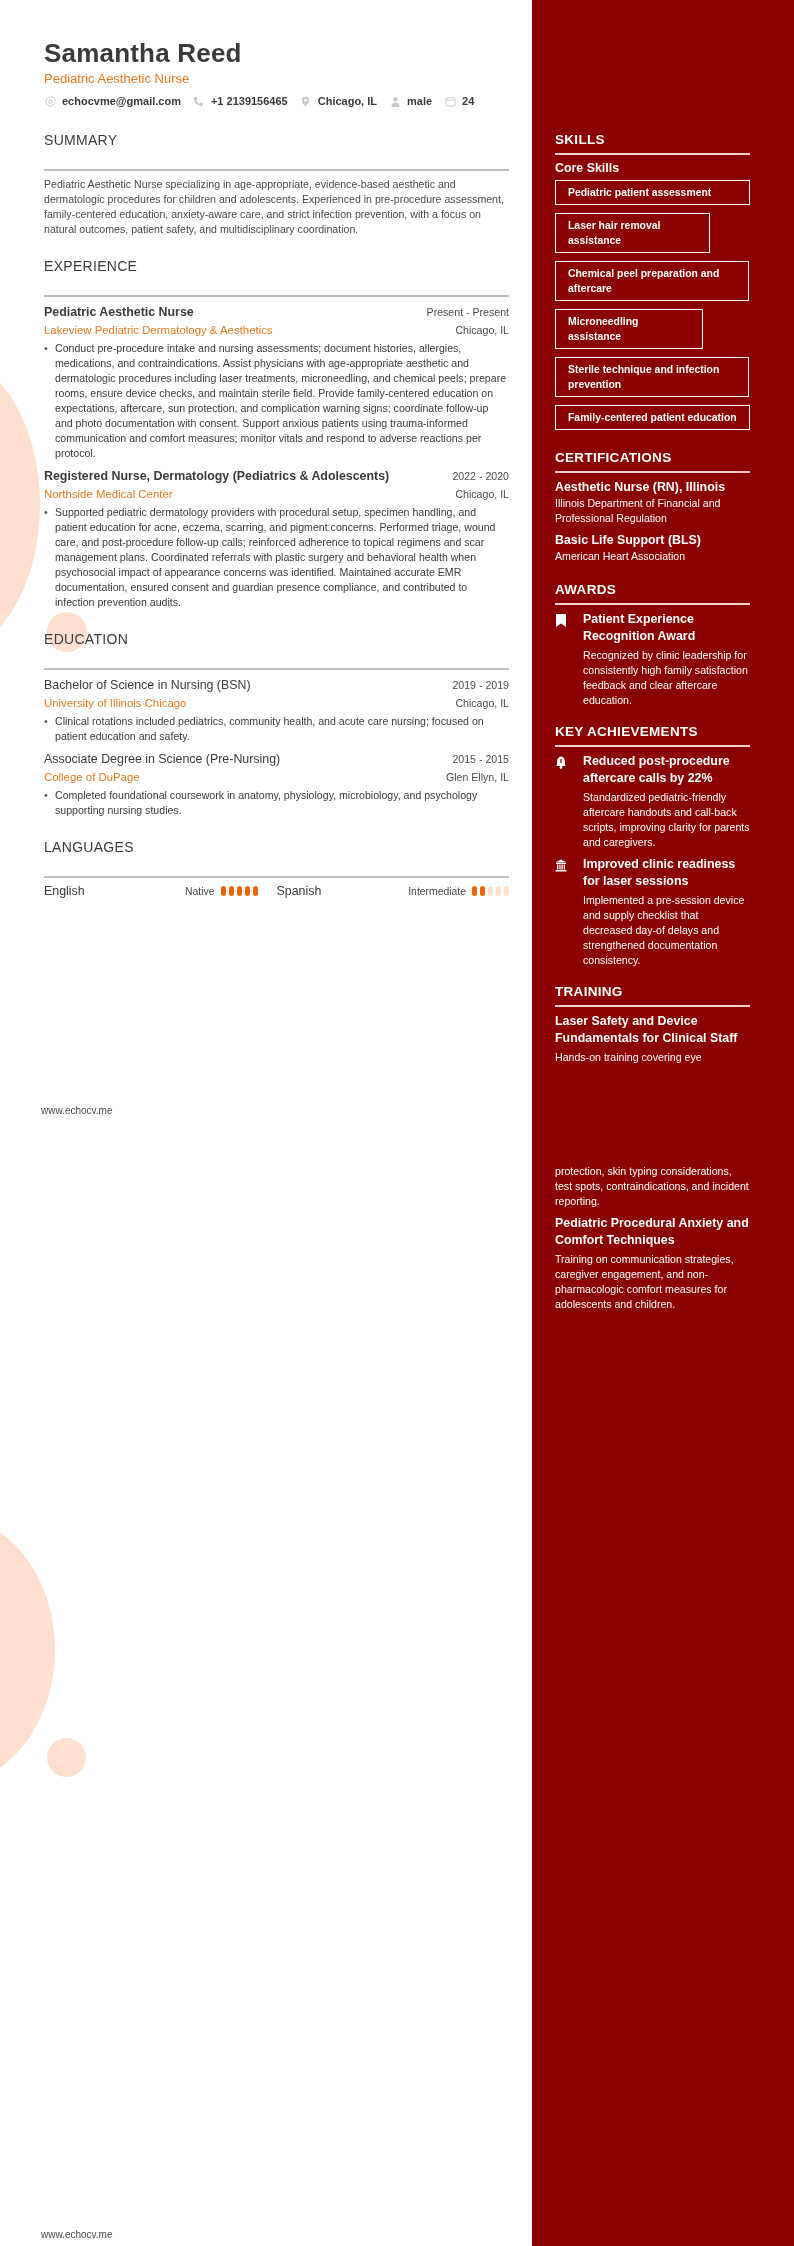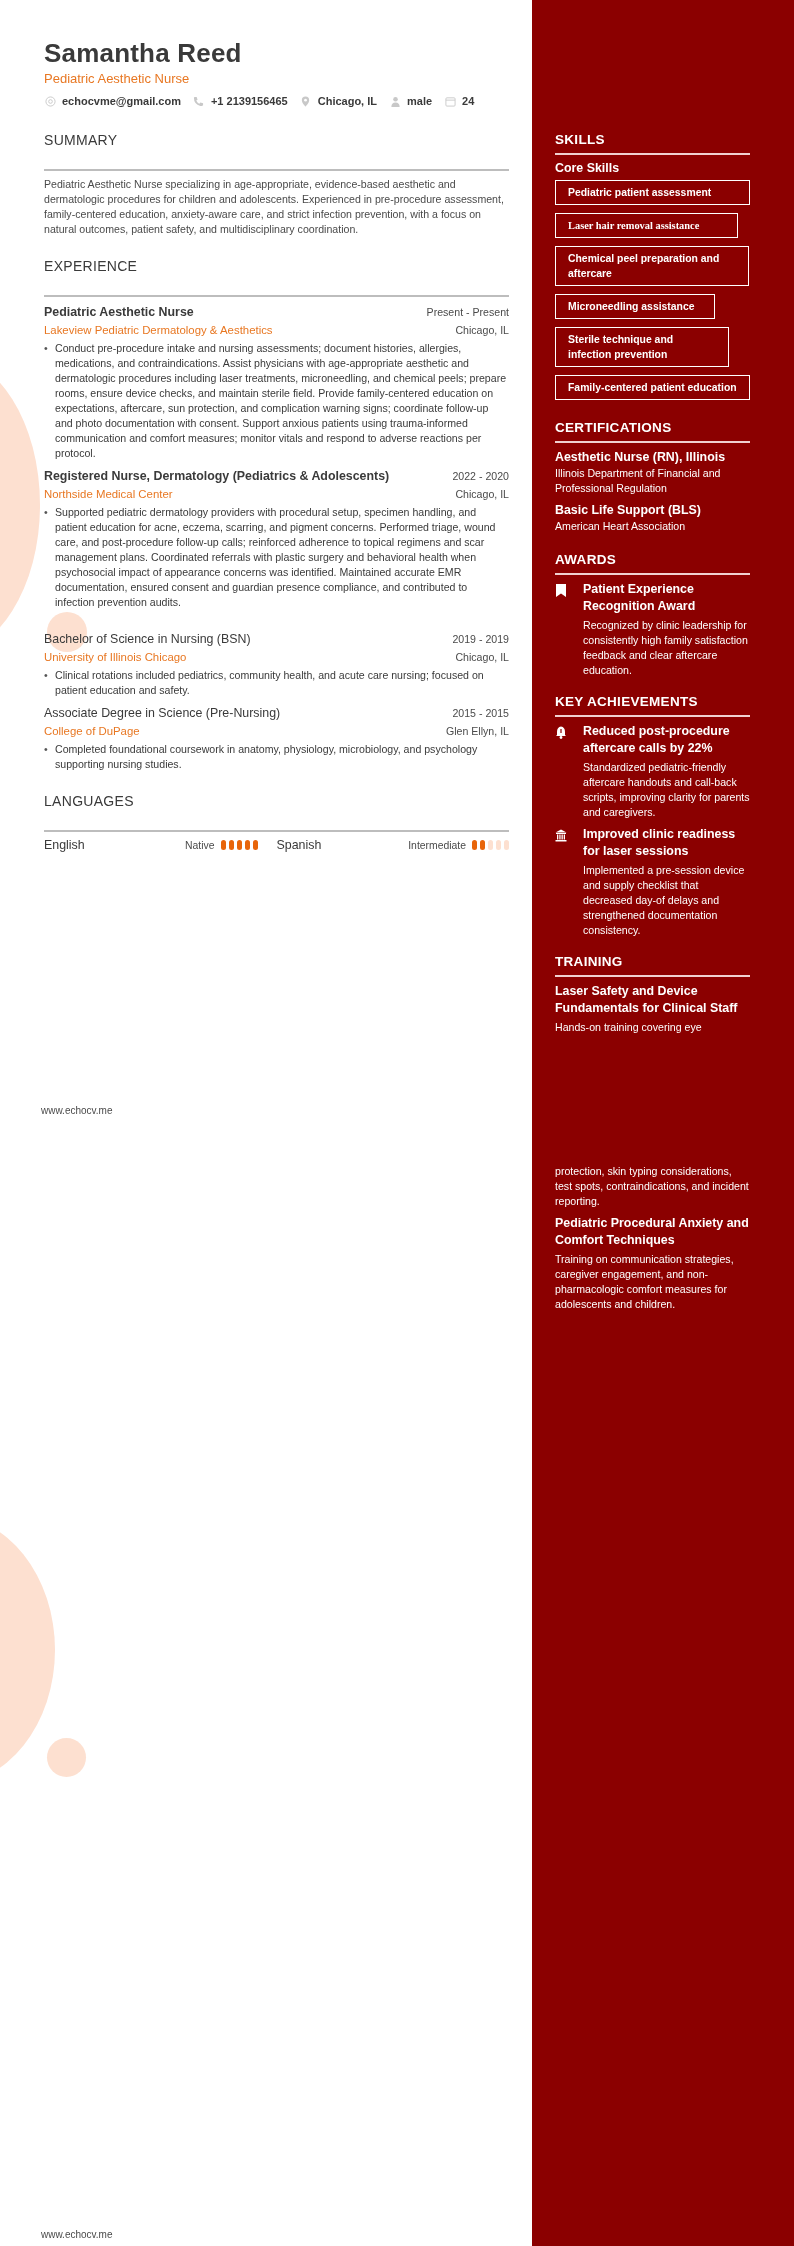--- a/index.html
+++ b/index.html
@@ -144,20 +144,21 @@
         <span class="org">Northside Medical Center</span>
         <span class="loc">Chicago, IL</span>
       </div>
       <ul class="bullets">
         <li>Supported pediatric dermatology providers with procedural setup, specimen handling, and patient education for acne, eczema, scarring, and pigment concerns. Performed triage, wound care, and post-procedure follow-up calls; reinforced adherence to topical regimens and scar management plans. Coordinated referrals with plastic surgery and behavioral health when psychosocial impact of appearance concerns was identified. Maintained accurate EMR documentation, ensured consent and guardian presence compliance, and contributed to infection prevention audits.</li>
       </ul>
     </div>
   </div>
 
   <div class="section">
+    <div class="sec-title">EDUCATION</div>
     <div class="entry">
       <div class="row">
         <span class="edu-title">Bachelor of Science in Nursing (BSN)</span>
         <span class="date">2019 - 2019</span>
       </div>
       <div class="row">
         <span class="org">University of Illinois Chicago</span>
         <span class="loc">Chicago, IL</span>
       </div>
       <ul class="bullets">
@@ -209,24 +210,24 @@
 </div>
 
 <div class="footer" style="top:1105px;">www.echocv.me</div>
 <div class="footer" style="top:2229px;">www.echocv.me</div>
 
 <div class="side" style="top:132px;">
   <div>
     <div class="side-title">SKILLS</div>
     <div class="sub-title">Core Skills</div>
     <div><span class="skill-tag" style="width:198px;">Pediatric patient assessment</span></div>
-    <div><span class="skill-tag" style="width:183px;font-family:Liberation Serif, serif;">Laser hair removal assistance</span></div>
+    <div><span class="skill-tag" style="width:155px;">Laser hair removal assistance</span></div>
     <div><span class="skill-tag" style="width:194px;">Chemical peel preparation and aftercare</span></div>
-    <div><span class="skill-tag" style="width:160px;">Microneedling assistance</span></div>
-    <div><span class="skill-tag" style="width:174px;">Sterile technique and infection prevention</span></div>
+    <div><span class="skill-tag" style="width:148px;">Microneedling assistance</span></div>
+    <div><span class="skill-tag" style="width:194px;">Sterile technique and infection prevention</span></div>
     <div><span class="skill-tag" style="width:233px;">Family-centered patient education</span></div>
   </div>
 
   <div style="margin-top:12px;">
     <div class="side-title">CERTIFICATIONS</div>
     <div class="cert-name">Aesthetic Nurse (RN), Illinois</div>
     <div class="cert-org">Illinois Department of Financial and Professional Regulation</div>
     <div class="cert-name">Basic Life Support (BLS)</div>
     <div class="cert-org">American Heart Association</div>
   </div>

